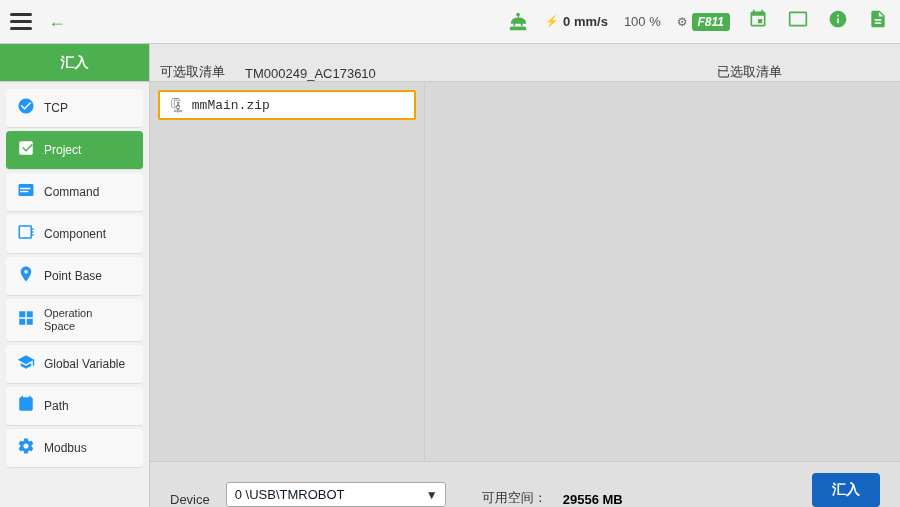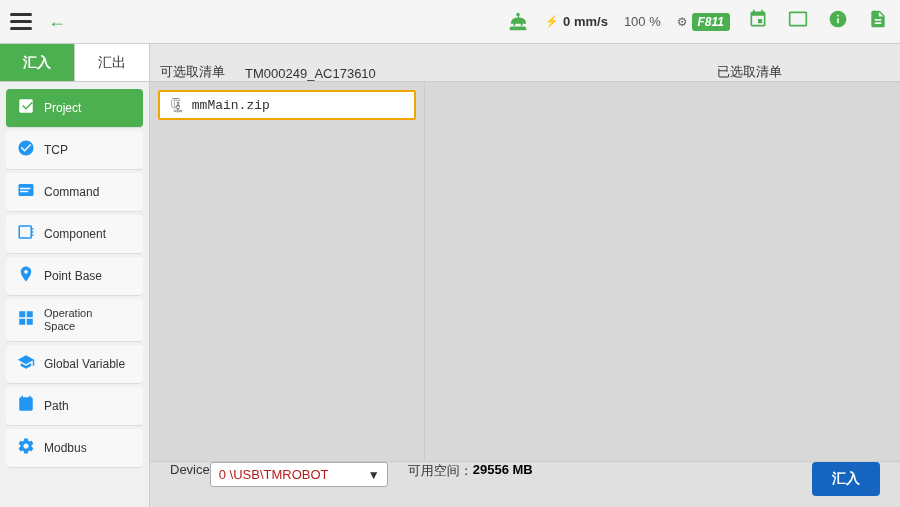--- a/index.html
+++ b/index.html
@@ -221,41 +221,42 @@
       color: #333;
       font-family: Liberation Mono, monospace;
     }
 
     
     .bottom-bar {
       height: 46px;
       background: #e0e0e0;
       border-top: 1px solid #ccc;
       display: flex;
-      align-items: flex-start;
+      align-items: flex-end;
       padding: 0 20px;
+      gap: 16px;
     }
     .device-label {
       font-size: 13px;
       color: #333;
     }
     .device-select-wrapper {
       position: relative;
       display: flex;
       align-items: center;
     }
     .device-select {
       appearance: none;
       background: white;
       border: 1px solid #aaa;
       border-radius: 3px;
       padding: 4px 30px 4px 8px;
       font-size: 13px;
-      color: #b91c1c;
-      width: 178px;
+      color: #0f172a;
+      width: 220px;
       cursor: pointer;
     }
     .select-arrow {
       position: absolute;
       right: 8px;
       pointer-events: none;
       color: #333;
       font-size: 12px;
     }
     .space-label {
@@ -349,41 +350,40 @@
       </svg>
     </button>
   </div>
 </div>
 
 <div class="main-layout">
 
   <div class="sidebar">
     <div class="import-export-row">
       <button class="import-btn">汇入</button>
-      <button class="export-btn">汇出</button>
     </div>
 
     <div class="nav-list">
+
+      <div class="nav-item">
+        <span class="nav-icon">
+          <svg width="18" height="18" viewBox="0 0 24 24" fill="#2196f3">
+            <path d="M12 2C6.48 2 2 6.48 2 12s4.48 10 10 10 10-4.48 10-10S17.52 2 12 2zm-2 15l-5-5 1.41-1.41L10 14.17l7.59-7.59L19 8l-9 9z"></path>
+          </svg>
+        </span>
+        <span class="nav-label">TCP</span>
+      </div>
 
       <div class="nav-item active">
         <span class="nav-icon">
           <svg width="18" height="18" viewBox="0 0 24 24" fill="white">
             <path d="M19 3H5c-1.1 0-2 .9-2 2v14c0 1.1.9 2 2 2h14c1.1 0 2-.9 2-2V5c0-1.1-.9-2-2-2zm-7 14l-5-5 1.41-1.41L12 14.17l7.59-7.59L21 8l-9 9z"></path>
           </svg>
         </span>
         <span class="nav-label">Project</span>
-      </div>
-
-      <div class="nav-item">
-        <span class="nav-icon">
-          <svg width="18" height="18" viewBox="0 0 24 24" fill="#2196f3">
-            <path d="M12 2C6.48 2 2 6.48 2 12s4.48 10 10 10 10-4.48 10-10S17.52 2 12 2zm-2 15l-5-5 1.41-1.41L10 14.17l7.59-7.59L19 8l-9 9z"></path>
-          </svg>
-        </span>
-        <span class="nav-label">TCP</span>
       </div>
 
       <div class="nav-item">
         <span class="nav-icon">
           <svg width="18" height="18" viewBox="0 0 24 24" fill="#2196f3">
             <path d="M20 4H4c-1.1 0-2 .9-2 2v12c0 1.1.9 2 2 2h16c1.1 0 2-.9 2-2V6c0-1.1-.9-2-2-2zm-5 11H4v-2h11v2zm3-4H4V9h14v2z"></path>
           </svg>
         </span>
         <span class="nav-label">Command</span>
       </div>

